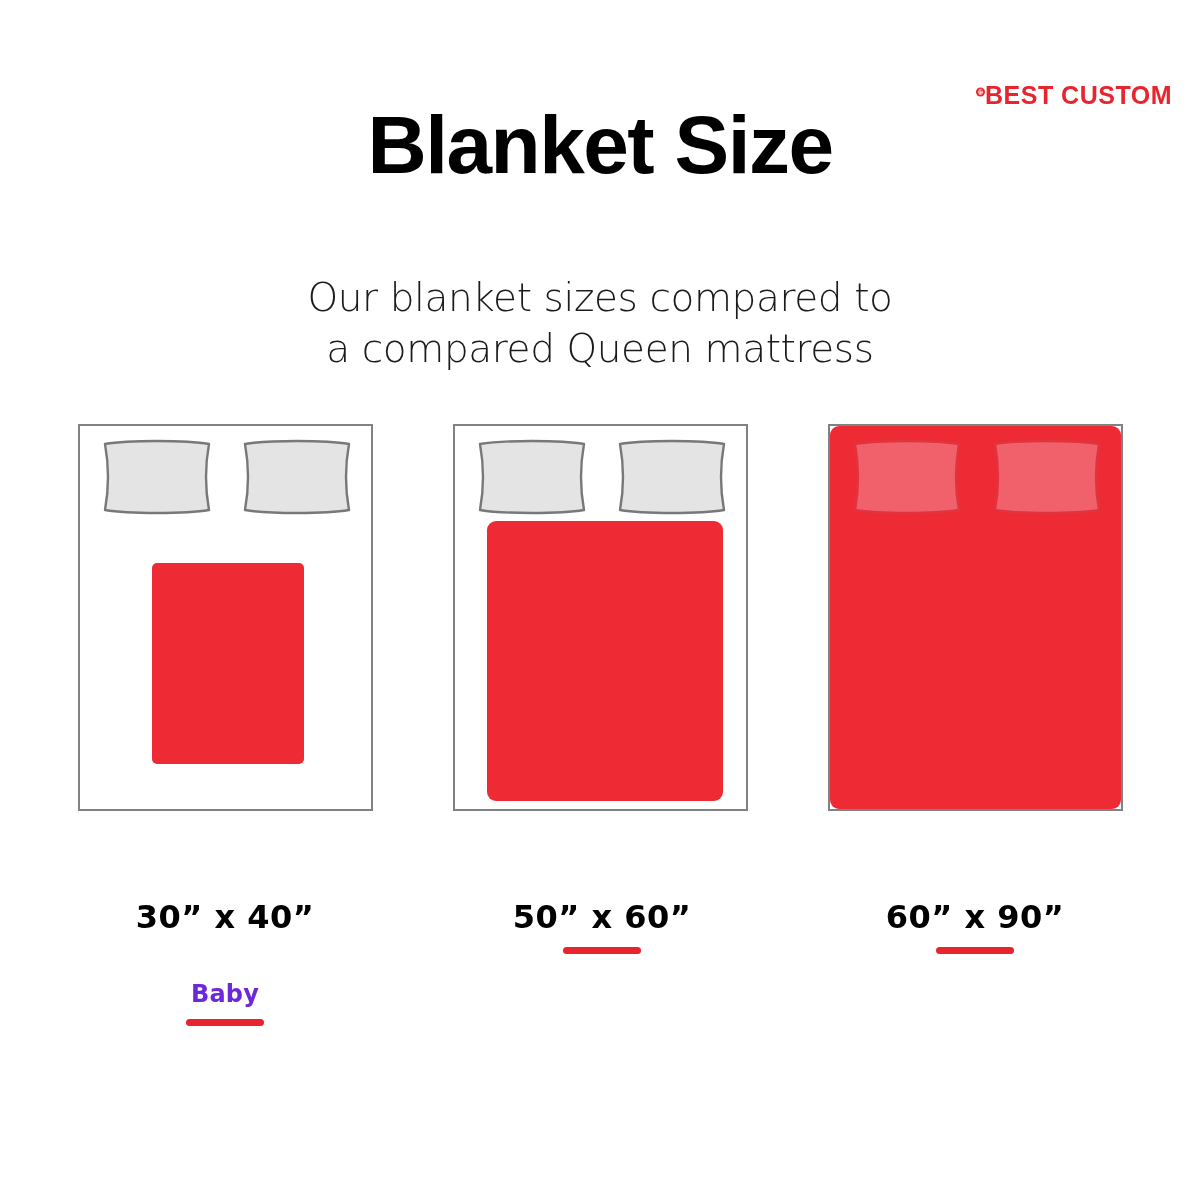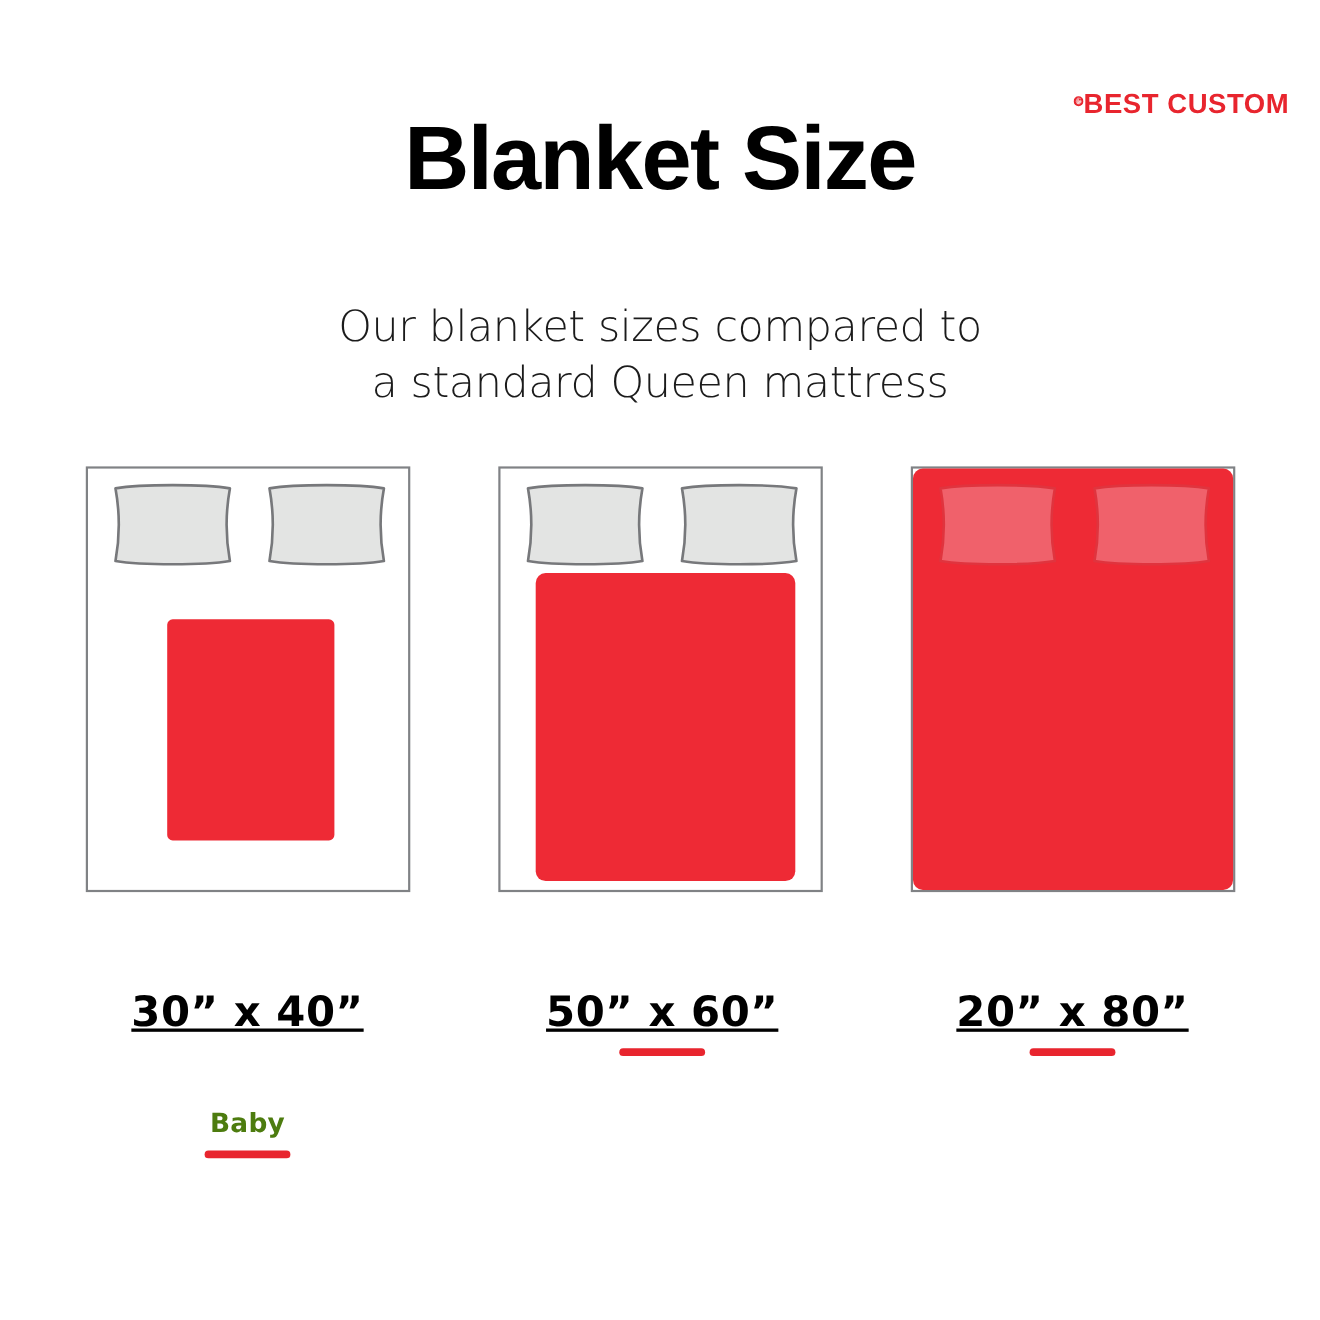--- a/index.html
+++ b/index.html
@@ -146,33 +146,32 @@
     width: 330px;
     text-align: center;
   }
   .caption-0 { left: 60px; }
   .caption-1 { left: 437px; text-align: center; }
   .caption-2 { left: 810px; }
 
   .caption-size {
     font-family: "DejaVu Sans", sans-serif;
     font-weight: bold;
-    font-size: 38px;
+    font-size: 32px;
     letter-spacing: 0.5px;
     color: #000000;
     white-space: nowrap;
-    text-decoration: underline;
   }
   .caption-name {
-    margin-top: 65px;
+    margin-top: 44px;
     font-family: "DejaVu Sans", sans-serif;
     font-weight: bold;
     font-size: 24px;
     letter-spacing: 0.2px;
-    color: #4d7c0f;
+    color: #6d28d9;
   }
   .caption-rule {
     margin: 11px auto 0;
     width: 78px;
     height: 7px;
     border-radius: 4px;
     background: #E8252E;
   }
 </style>
 </head>
@@ -191,21 +190,21 @@
       <path d="M36 78 a27 27 0 0 0 44.8 -20"></path>
       <path d="M39 21.5 a34 34 0 0 1 37 4.5"></path>
     </g>
   </svg>
   <div class="logo-wordmark">BEST CUSTOM</div>
 </div>
 
 <div class="title">Blanket Size</div>
 <div class="subtitle">
   <span class="sub-line">Our blanket sizes compared to</span>
-  <span class="sub-line">a standard Queen mattress</span>
+  <span class="sub-line">a compared Queen mattress</span>
 </div>
 
 <div class="beds">
 
   <div class="bed bed-0">
     <div class="pillow pillow-left">
       <svg viewBox="0 0 118 78">
         <path d="M7 6 C30 2, 88 2, 111 6 C107 28, 107 50, 111 72 C88 76, 30 76, 7 72 C11 50, 11 28, 7 6 Z" fill="#E3E4E3" stroke="#77787B" stroke-width="2.4" stroke-linejoin="round"></path>
       </svg>
     </div>
@@ -255,17 +254,17 @@
     <div class="caption-name">Baby</div>
     <div class="caption-rule"></div>
   </div>
 
   <div class="caption caption-1">
     <div class="caption-size">50” x 60”</div>
     <div class="caption-rule"></div>
   </div>
 
   <div class="caption caption-2">
-    <div class="caption-size">20” x 80”</div>
+    <div class="caption-size">60” x 90”</div>
     <div class="caption-rule"></div>
   </div>
 
 </div>
 
 </body></html>

